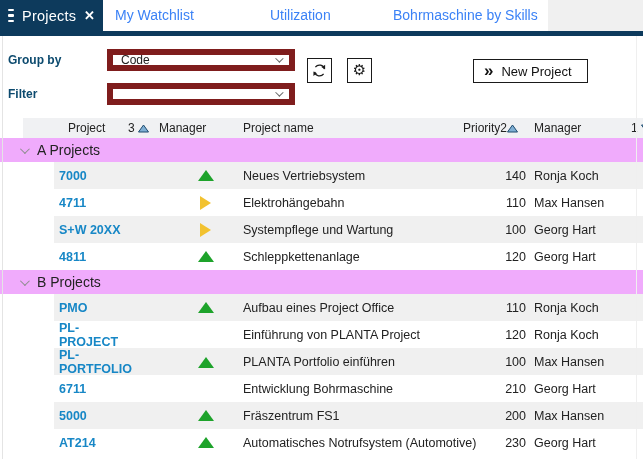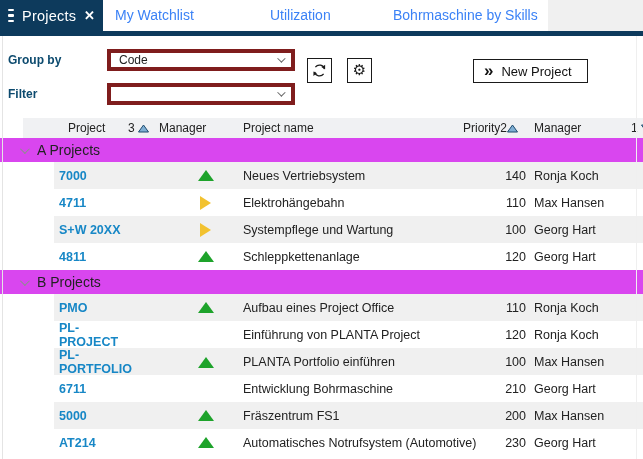--- a/index.html
+++ b/index.html
@@ -15,21 +15,21 @@
   .hamburger i { display:block; height:2.4px; background:#fff; border-radius:1px; }
   .tab-active .tlabel { font-size:14.5px; letter-spacing:.2px; }
   .tab-close { margin-left:auto; font-size:13px; font-weight:bold; cursor:pointer; line-height:1; }
   .tab { position:absolute; top:0; height:31px; line-height:31px; font-size:14px; color:#3b82f6; cursor:pointer; }
   .tab-fill { position:absolute; top:0; left:548px; right:0; height:31px; background:#f0f0f0; }
   .tab-underline { position:absolute; top:31px; left:0; width:643px; height:5px; background:#0d3a5c; }
 
   
   .toolbar { position:absolute; top:36px; left:0; width:643px; height:76px; background:#fff; }
   .tb-label { position:absolute; left:8px; font-size:12px; font-weight:bold; color:#0c4a6e; }
-  .selectbox { position:absolute; left:107px; width:188px; height:22px; border:4px solid #7f1d1d;
+  .selectbox { position:absolute; left:107px; width:188px; height:22px; border:6px solid #7f1d1d;
     background:#fff; display:flex; align-items:center; padding:0 8px; font-size:12px; color:#222; cursor:pointer; }
   .selectbox .vchev { margin-left:auto; width:6px; height:6px; border-right:1.5px solid #666;
     border-bottom:1.5px solid #666; transform:rotate(45deg) translateY(-2px); }
   .iconbtn { position:absolute; top:22px; width:25px; height:25px; background:#fff;
     border:1.5px solid #1a1a1a; display:flex; align-items:center; justify-content:center; cursor:pointer; }
   .gear-glyph { font-family:"DejaVu Sans", sans-serif; font-size:15px; color:#1a1a1a; line-height:1; }
   .newproj { position:absolute; left:473px; top:23px; width:115px; height:24px; background:#fff;
     border:1.5px solid #1a1a1a; display:flex; align-items:center; gap:8px; padding:0 10px;
     font-size:13px; color:#111; cursor:pointer; }
   .newproj .dblchev { font-size:17px; font-weight:bold; line-height:1; margin-top:-2px; }
@@ -41,21 +41,21 @@
     background:linear-gradient(to right, #fff 7px, #f0f1f3 7px); }
   .h-project { padding-left:12px; }
   .h-sort { display:flex; align-items:center; gap:3px; }
   .h-effort { padding-left:3px; }
   .h-name { padding-left:12px; }
   .h-priority { display:flex; justify-content:flex-start; align-items:center; }
   .h-manager { padding-left:8px; }
   .h-rowsort { display:flex; justify-content:flex-end; align-items:center; gap:3px; padding-right:12px; }
   .sort-tri { display:block; }
 
-  .group-row { height:24px; display:flex; align-items:center; cursor:pointer; background:#d946ef; }
+  .group-row { height:24px; display:flex; align-items:center; cursor:pointer; background:#f0abfc; }
   .gchev { margin-left:20px; width:7px; height:7px; border-right:1.6px solid #8e8e8e;
     border-bottom:1.6px solid #8e8e8e; transform:rotate(45deg) translateY(-2px); }
   .glabel { margin-left:10px; font-size:14px; color:#222; }
 
   .data-row { height:27px; font-size:12.5px; color:#222; background:#fff; }
   .data-row.striped { background:linear-gradient(to right, #fff 38px, #f0f0f0 38px, #f0f0f0 636px, #fff 636px); }
   .pid { padding-left:3px; font-weight:bold; color:#1787c6; cursor:pointer; }
   .effort-cell { display:flex; }
   .effort-up { margin-left:42px; width:0; height:0; border-left:8px solid transparent;
     border-right:8px solid transparent; border-bottom:11px solid #1ea32b; }

